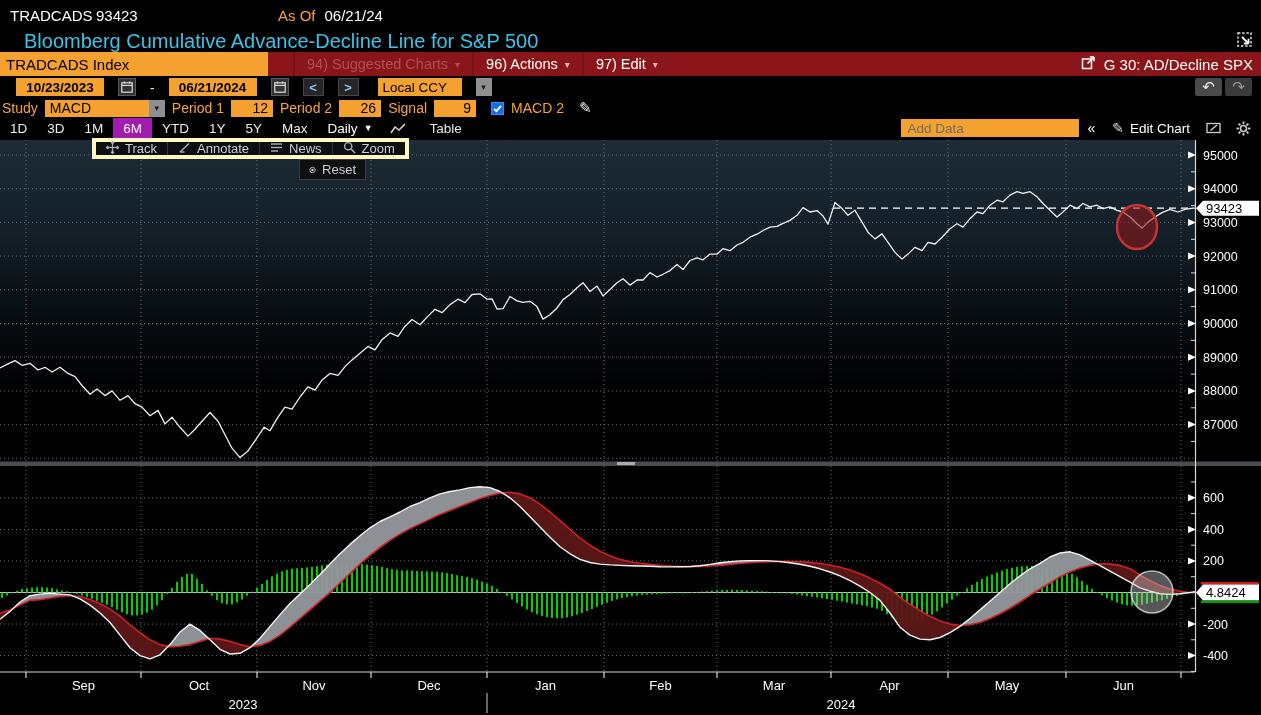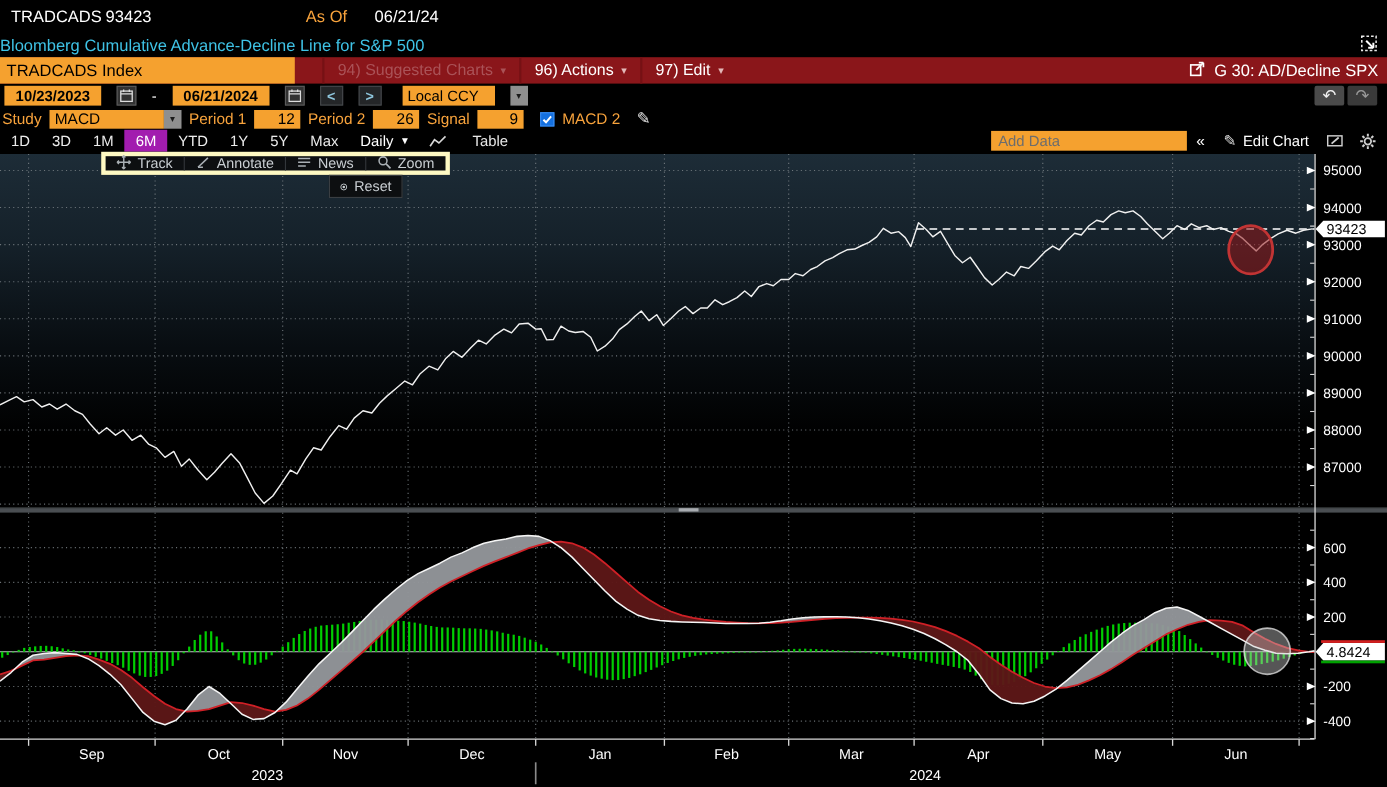--- a/index.html
+++ b/index.html
@@ -7,37 +7,37 @@
        font-family:"Liberation Sans","DejaVu Sans",sans-serif;color:#fff;
        -webkit-user-select:none;user-select:none;}
   .row{display:flex;align-items:center;box-sizing:border-box;}
   .amber{color:#f8a33c;}
   .cyan{color:#3fc3e6;}
 
   
   .title-row{height:30px;padding-left:10px;font-size:15px;}
   .title-row .ticker{width:86px;}
   .title-row .last{width:182px;}
-  .title-row .asof{margin-right:25px;}
+  .title-row .asof{margin-right:9px;}
 
   
-  .subtitle-row{height:22px;padding-left:0;font-size:15px;position:relative;}
+  .subtitle-row{height:22px;padding-left:0;font-size:20px;position:relative;margin-left:24px;}
   .grab-btn{position:absolute;right:6px;top:0px;width:20px;height:20px;display:flex;align-items:center;justify-content:center;}
 
   
   .menubar{height:24px;background:#8a161a;font-size:14.5px;}
   .sec-box{width:268px;height:24px;background:#f5a12f;color:#000;display:flex;align-items:center;padding-left:6px;box-sizing:border-box;font-size:15px;}
   .menu-item{height:100%;display:flex;align-items:center;padding:0 12px;border-left:2px solid #761114;gap:7px;white-space:nowrap;}
   .menu-item .caret{font-size:10px;color:#e3b8b8;}
   .menu-item.dimmed{color:#aa5257;}
   .menu-item.dimmed .caret{color:#aa5257;}
   .menu-right{margin-left:auto;height:100%;display:flex;align-items:center;gap:8px;padding-right:8px;font-size:15px;}
 
   
-  .daterow{height:22px;padding-left:4px;gap:14px;font-size:13.5px;}
+  .daterow{height:22px;padding-left:16px;gap:14px;font-size:13.5px;}
   .obox{background:#f5a12f;color:#000;font-weight:bold;height:18px;display:flex;align-items:center;justify-content:center;box-sizing:border-box;}
   .datebox{width:88px;}
   .calbtn{width:18px;height:18px;background:#323232;border:1px solid #5a5a5a;display:flex;align-items:center;justify-content:center;box-sizing:border-box;}
   .navbtn{width:21px;height:18px;background:#242628;border:1px solid #45484b;color:#8fc7de;font-weight:bold;display:flex;align-items:center;justify-content:center;box-sizing:border-box;font-size:13px;}
   .ccybox{width:84px;justify-content:flex-start;padding-left:5px;font-weight:normal;}
   .ddbtn{width:16px;height:18px;background:#8f8f8f;color:#1a1a1a;display:flex;align-items:center;justify-content:center;font-size:9px;}
   .undoredo{margin-left:auto;display:flex;gap:3px;padding-right:9px;}
   .urbtn{width:27px;height:18px;border-radius:2px;display:flex;align-items:center;justify-content:center;font-size:15px;}
   .urbtn.undo{background:#4a4a4a;color:#efefef;}
   .urbtn.redo{background:#3a3a3a;color:#999;}

